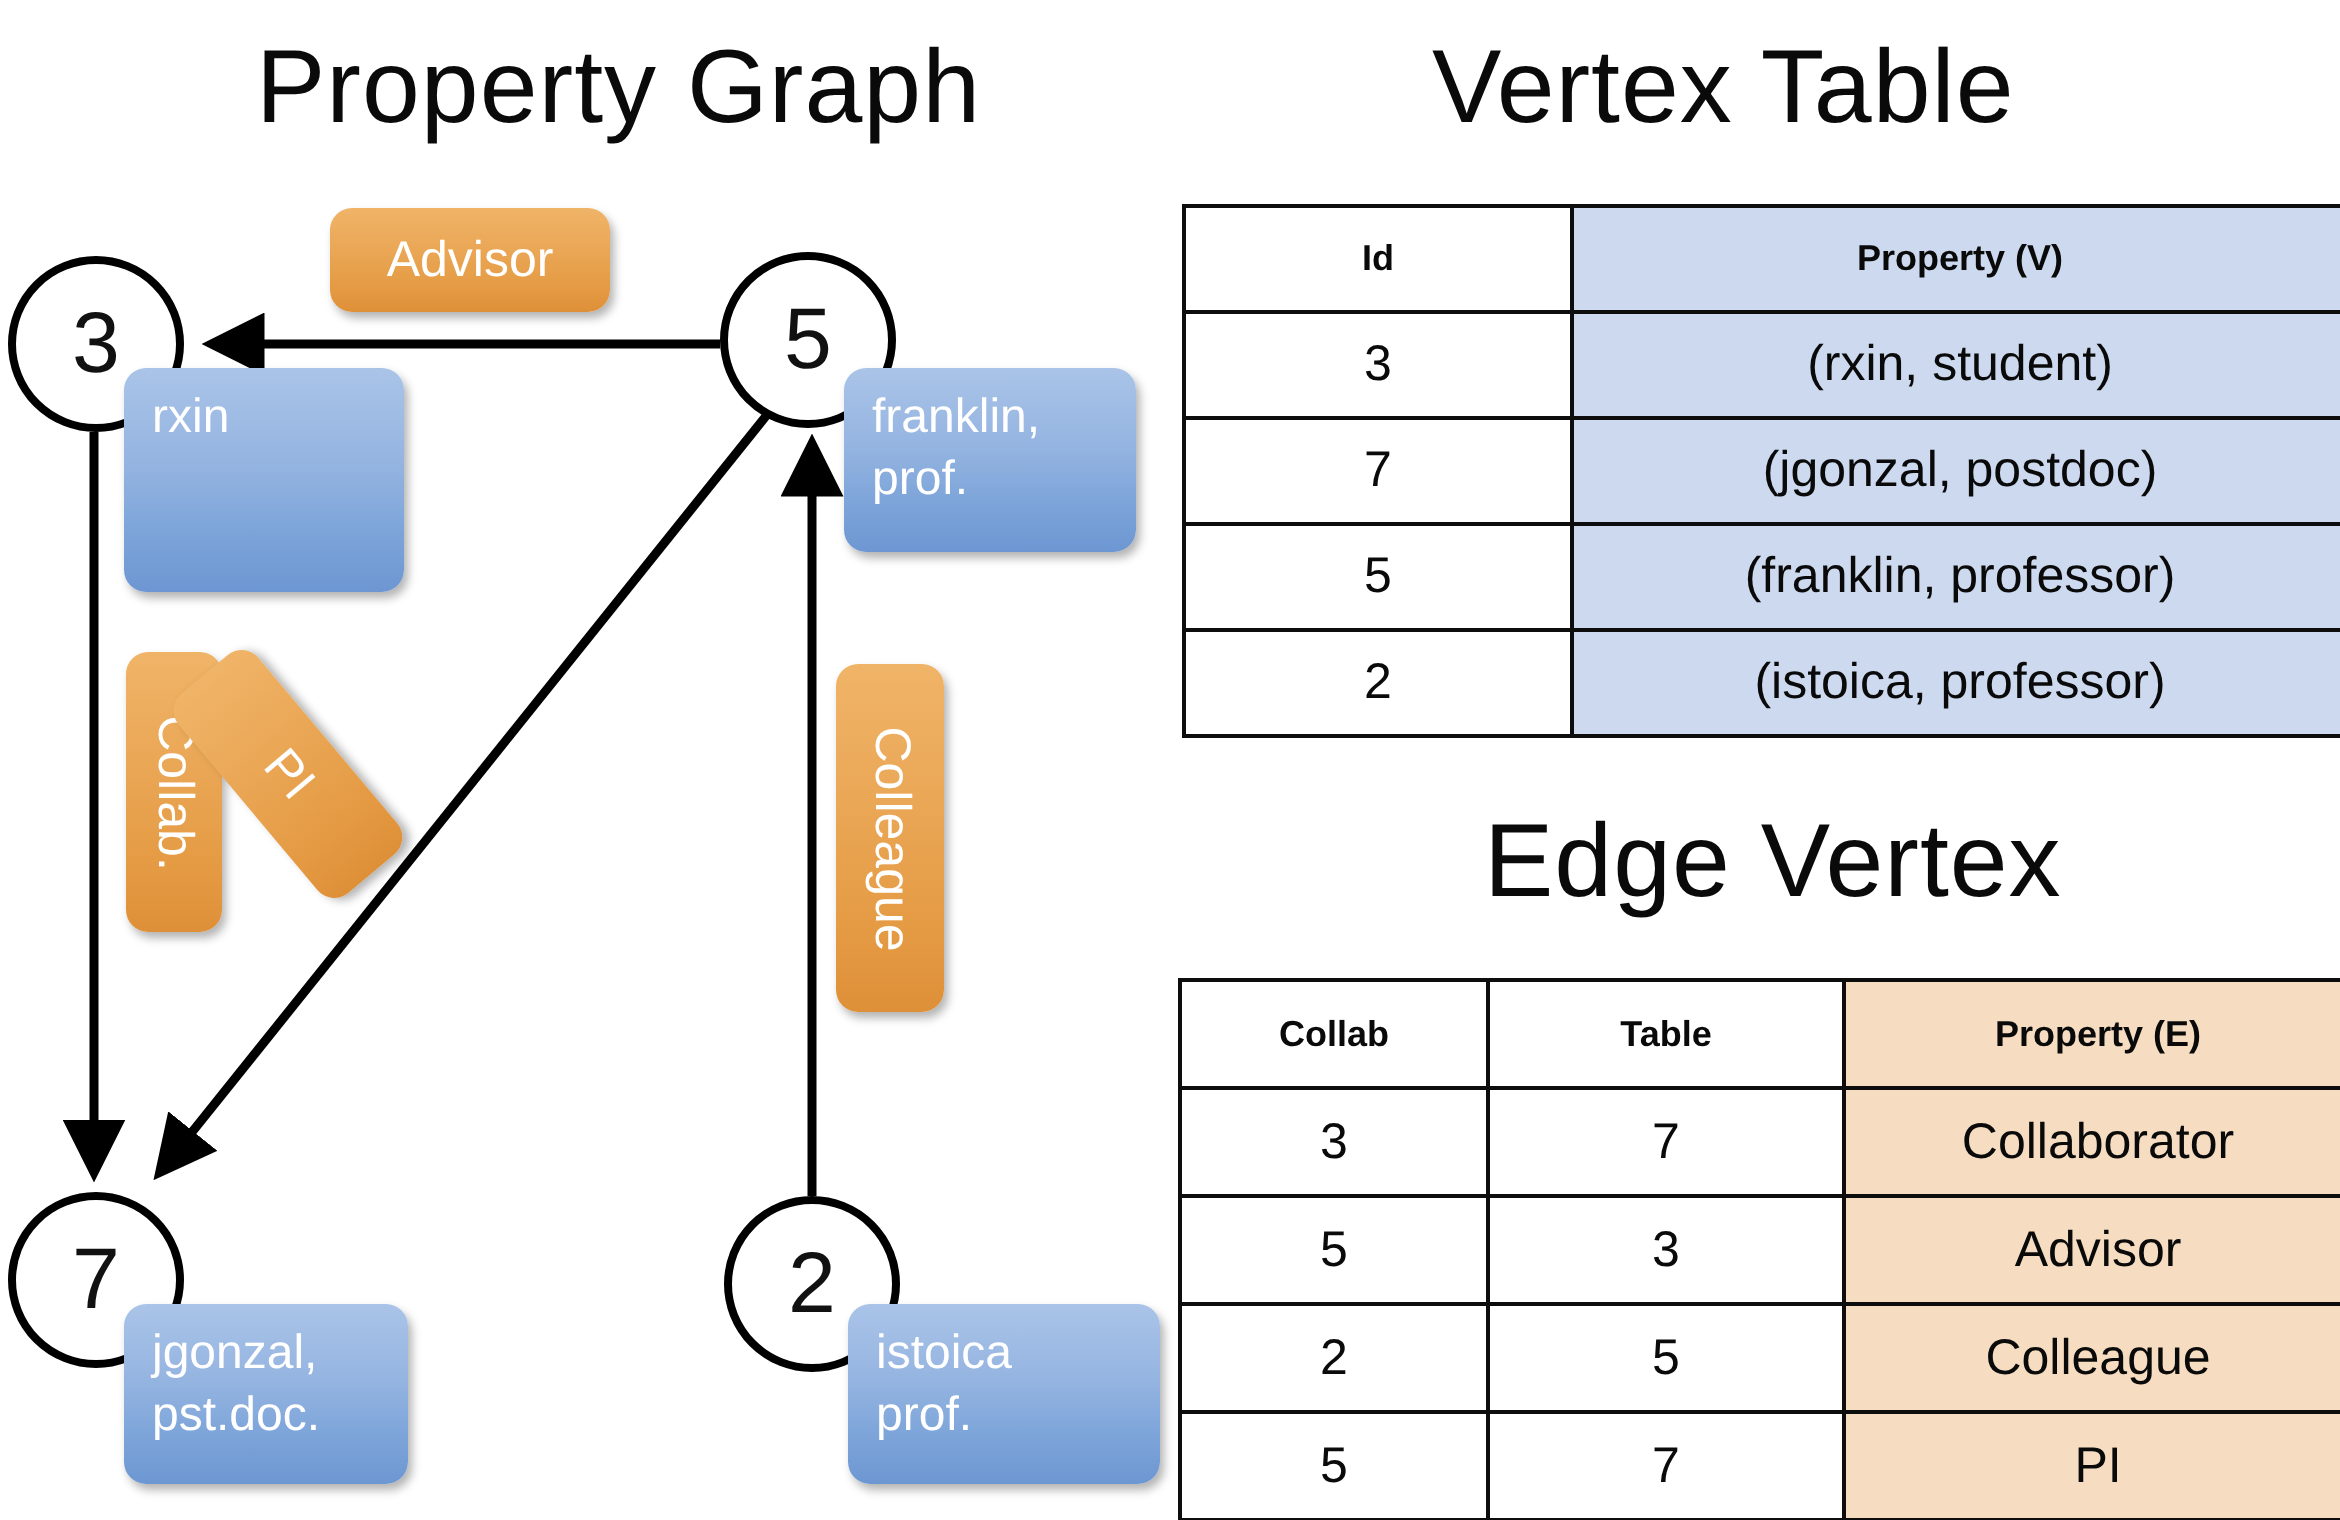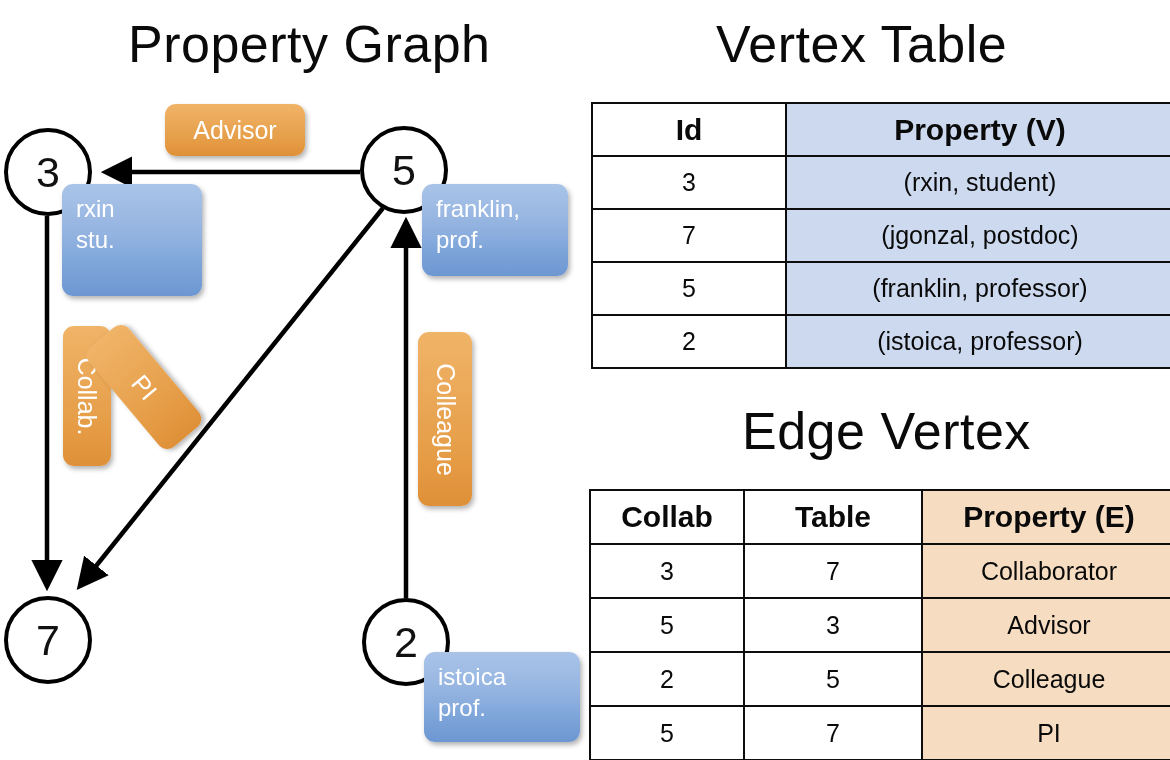--- a/index.html
+++ b/index.html
@@ -120,21 +120,21 @@
   .data-table td, .data-table th {
     border: 2px solid #0d0d0d;
     text-align: center;
     font-weight: 400;
     font-size: 25px;
     color: #0a0a0a;
     padding: 0;
   }
   .data-table th {
     font-weight: 700;
-    font-size: 30px;
+    font-size: 18px;
     margin-top: 40px;
   }
 
   #vertex-table { left: 591px; top: 102px; width: 578px; }
   #vertex-table .col-id   { width: 192px; }
   #vertex-table .col-prop { width: 386px; background: #ccd9ee; }
   #vertex-table tr { height: 53px; }
 
   #edge-table { left: 589px; top: 489px; width: 580px; }
   #edge-table .col-src { width: 152px; }
@@ -169,26 +169,29 @@
     <line x1="406" y1="508" x2="406" y2="132" stroke="#000" stroke-width="4.5" marker-end="url(#arrow)"></line>
   </svg>
 
   <div class="node" id="node-3">3</div>
   <div class="node" id="node-5">5</div>
   <div class="node" id="node-7">7</div>
   <div class="node" id="node-2">2</div>
 
   <div class="prop-box" id="prop-rxin">
     <div>rxin</div>
-    <div>stu.</div>
   </div>
   <div class="prop-box" id="prop-franklin">
     <div>franklin,</div>
     <div>prof.</div>
   </div>
+  <div class="prop-box" id="prop-jgonzal">
+    <div>jgonzal,</div>
+    <div>pst.doc.</div>
+  </div>
   <div class="prop-box" id="prop-istoica">
     <div>istoica</div>
     <div>prof.</div>
   </div>
 
   <div class="edge-label" id="edge-label-advisor">
     <span>Advisor</span>
   </div>
   <div class="edge-label" id="edge-label-collab">
     <span class="vert-text">Collab.</span>

